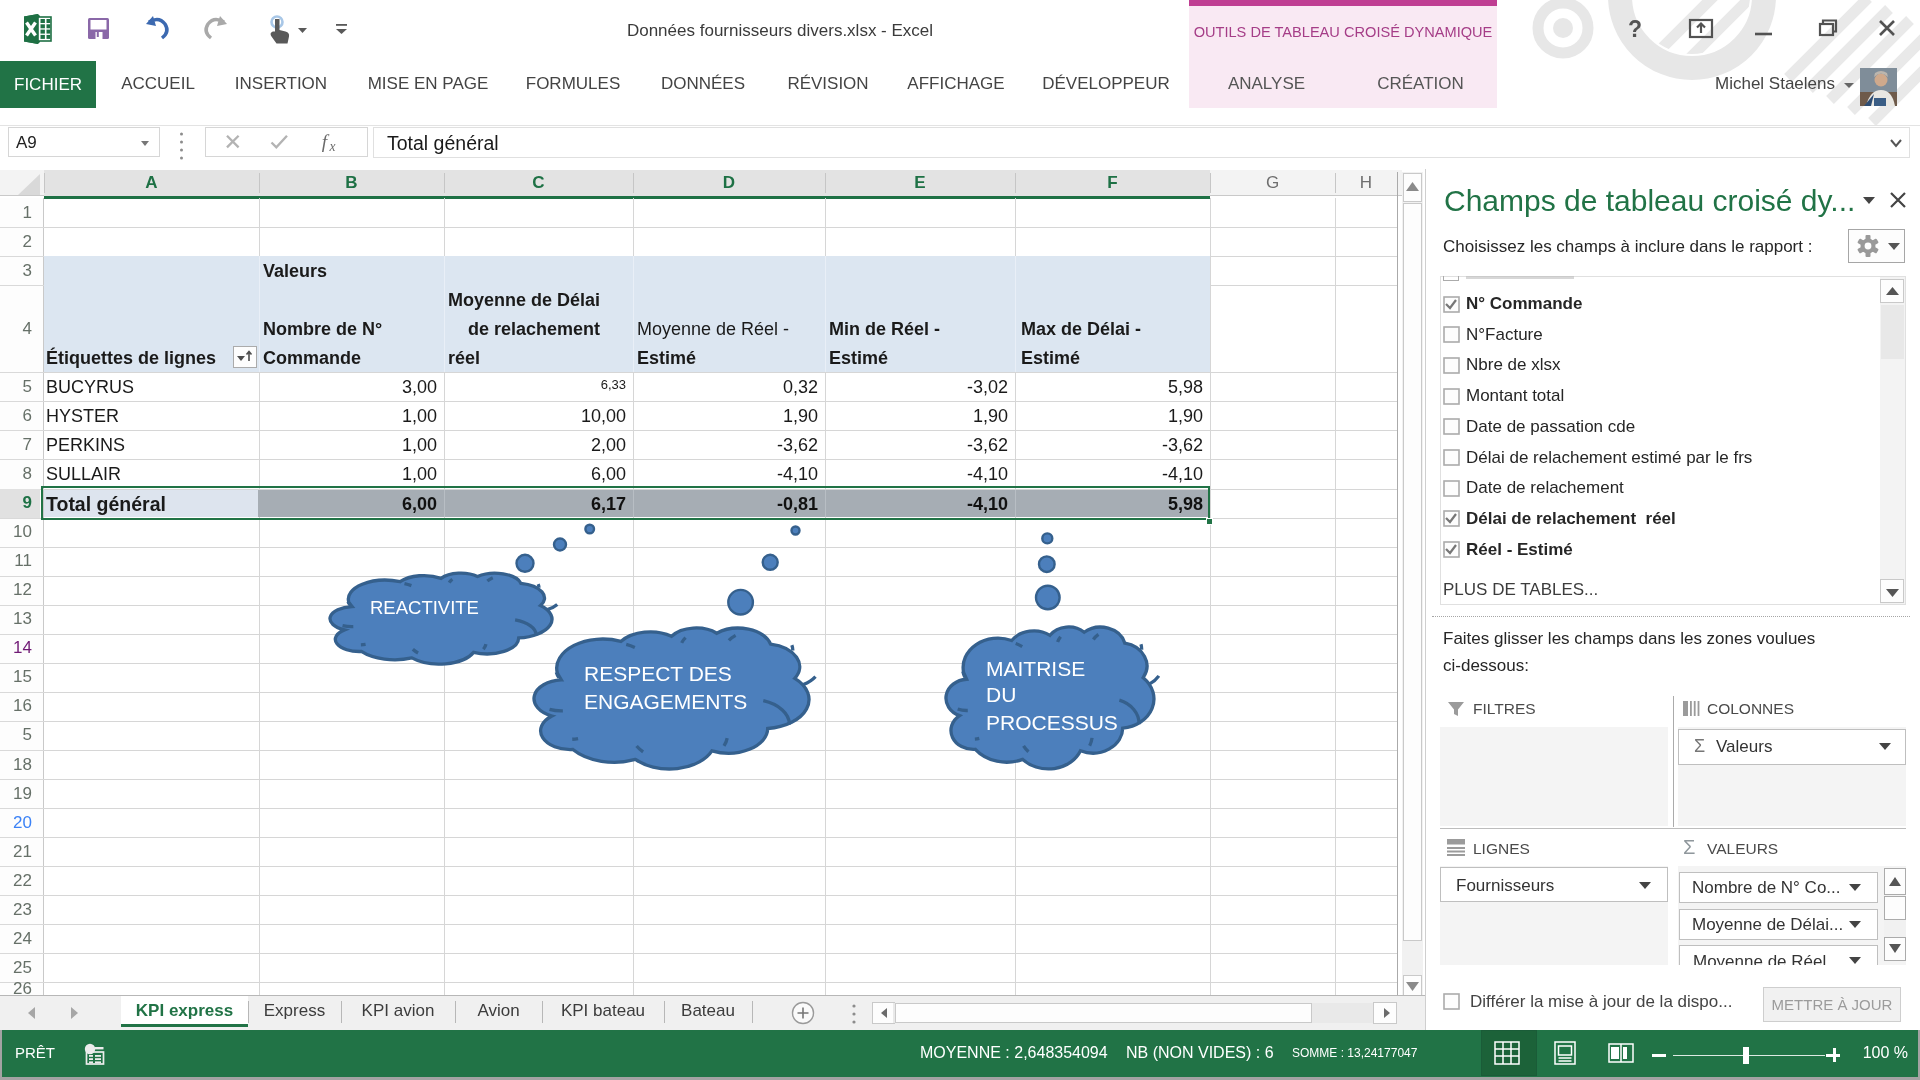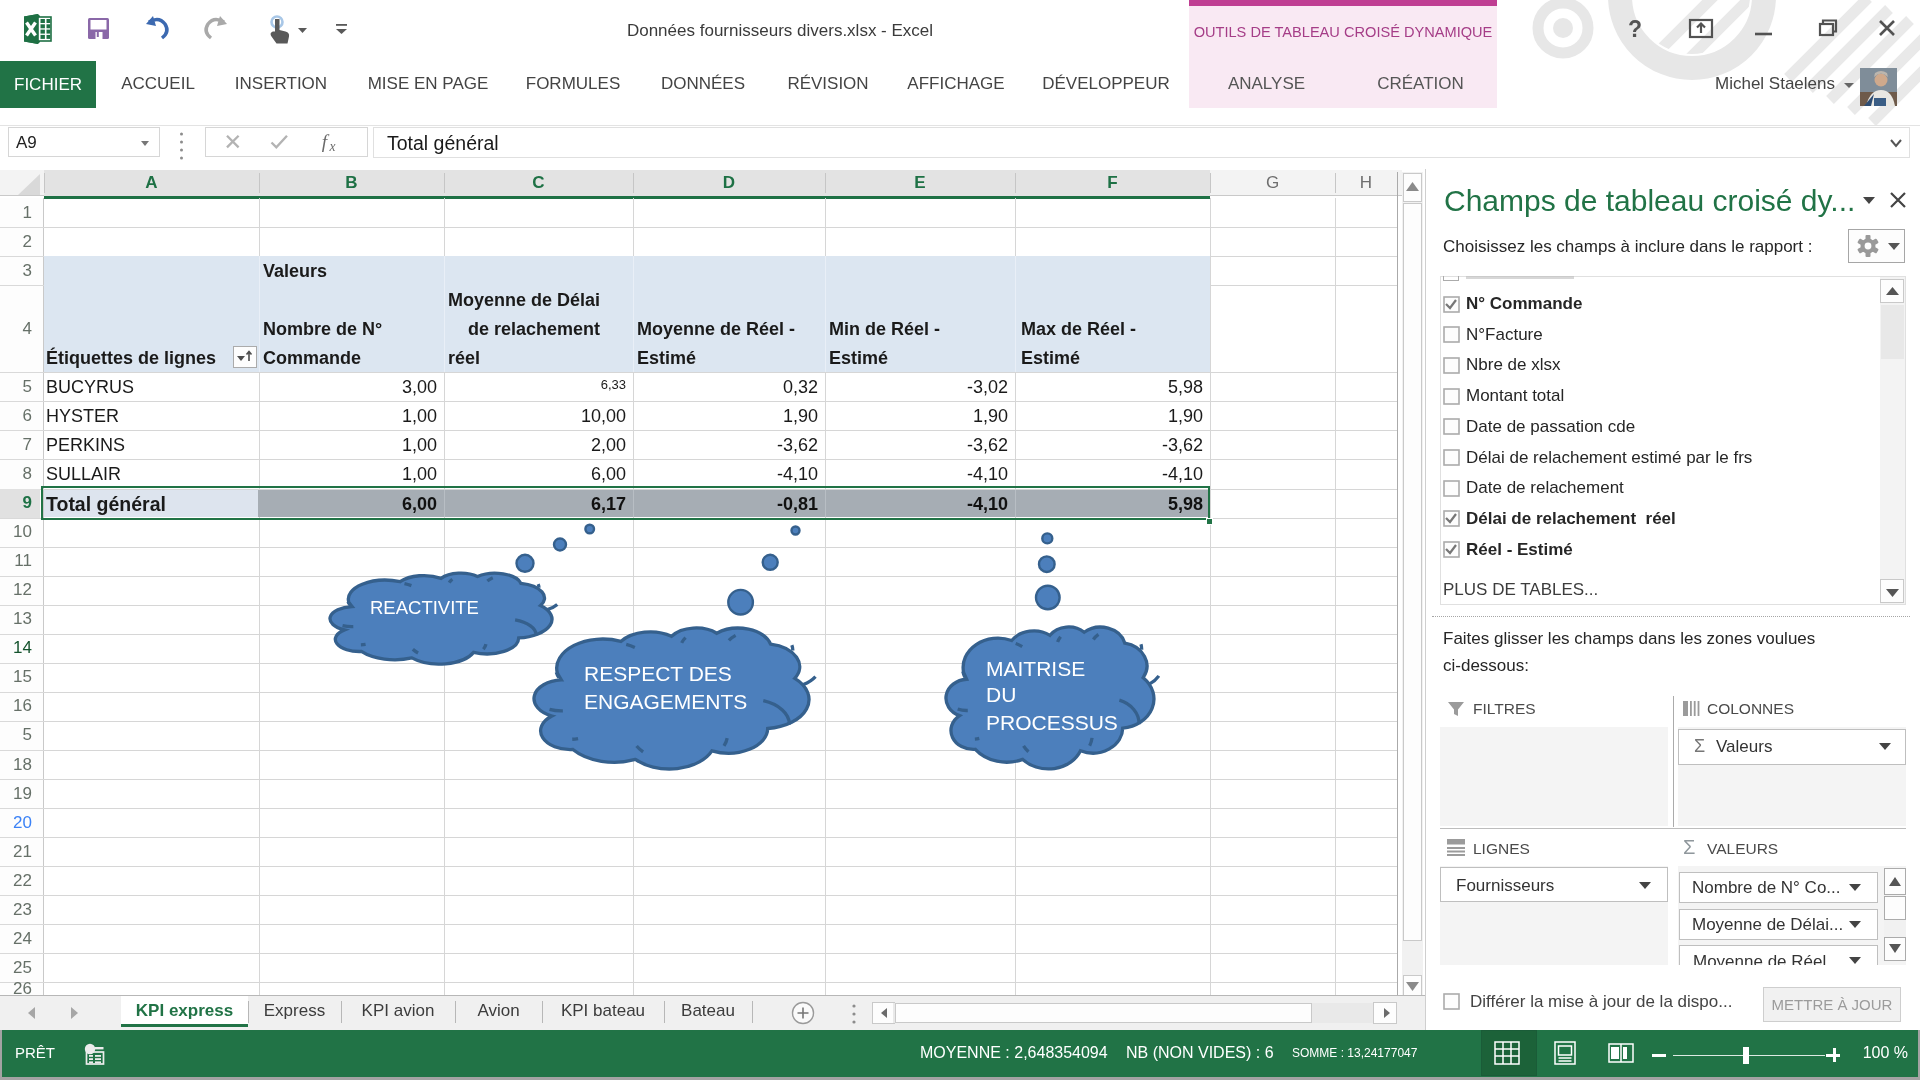--- a/index.html
+++ b/index.html
@@ -173,21 +173,21 @@
 <div class="ab" style="left:0;top:488.5px;width:40px;height:29.1px;background:#e1e1e1;font-size:17px;font-weight:bold;color:#1e7145;text-align:right;padding-right:8px;display:flex;align-items:center;justify-content:flex-end">9</div>
 <div class="ab" style="left:0;top:517.5px;width:44px;height:1px;background:#d9d9d9"></div>
 <div class="ab" style="left:0;top:517.5px;width:40px;height:29px;font-size:17px;font-weight:normal;color:#667068;text-align:right;padding-right:8px;display:flex;align-items:center;justify-content:flex-end">10</div>
 <div class="ab" style="left:0;top:546.6px;width:44px;height:1px;background:#d9d9d9"></div>
 <div class="ab" style="left:0;top:546.6px;width:40px;height:29.1px;font-size:17px;font-weight:normal;color:#667068;text-align:right;padding-right:8px;display:flex;align-items:center;justify-content:flex-end">11</div>
 <div class="ab" style="left:0;top:575.6px;width:44px;height:1px;background:#d9d9d9"></div>
 <div class="ab" style="left:0;top:575.6px;width:40px;height:29px;font-size:17px;font-weight:normal;color:#667068;text-align:right;padding-right:8px;display:flex;align-items:center;justify-content:flex-end">12</div>
 <div class="ab" style="left:0;top:604.7px;width:44px;height:1px;background:#d9d9d9"></div>
 <div class="ab" style="left:0;top:604.7px;width:40px;height:29.1px;font-size:17px;font-weight:normal;color:#667068;text-align:right;padding-right:8px;display:flex;align-items:center;justify-content:flex-end">13</div>
 <div class="ab" style="left:0;top:633.8px;width:44px;height:1px;background:#d9d9d9"></div>
-<div class="ab" style="left:0;top:633.8px;width:40px;height:29px;font-size:17px;font-weight:normal;color:#14532d;text-align:right;padding-right:8px;display:flex;align-items:center;justify-content:flex-end">14</div>
+<div class="ab" style="left:0;top:633.8px;width:40px;height:29px;font-size:17px;font-weight:normal;color:#701a75;text-align:right;padding-right:8px;display:flex;align-items:center;justify-content:flex-end">14</div>
 <div class="ab" style="left:0;top:662.8px;width:44px;height:1px;background:#d9d9d9"></div>
 <div class="ab" style="left:0;top:662.8px;width:40px;height:29px;font-size:17px;font-weight:normal;color:#667068;text-align:right;padding-right:8px;display:flex;align-items:center;justify-content:flex-end">15</div>
 <div class="ab" style="left:0;top:691.8px;width:44px;height:1px;background:#d9d9d9"></div>
 <div class="ab" style="left:0;top:691.8px;width:40px;height:29.1px;font-size:17px;font-weight:normal;color:#667068;text-align:right;padding-right:8px;display:flex;align-items:center;justify-content:flex-end">16</div>
 <div class="ab" style="left:0;top:720.9px;width:44px;height:1px;background:#d9d9d9"></div>
 <div class="ab" style="left:0;top:720.9px;width:40px;height:29.1px;font-size:17px;font-weight:normal;color:#667068;text-align:right;padding-right:8px;display:flex;align-items:center;justify-content:flex-end">5</div>
 <div class="ab" style="left:0;top:750px;width:44px;height:1px;background:#d9d9d9"></div>
 <div class="ab" style="left:0;top:750px;width:40px;height:29px;font-size:17px;font-weight:normal;color:#667068;text-align:right;padding-right:8px;display:flex;align-items:center;justify-content:flex-end">18</div>
 <div class="ab" style="left:0;top:779px;width:44px;height:1px;background:#d9d9d9"></div>
 <div class="ab" style="left:0;top:779px;width:40px;height:29px;font-size:17px;font-weight:normal;color:#667068;text-align:right;padding-right:8px;display:flex;align-items:center;justify-content:flex-end">19</div>
@@ -246,25 +246,25 @@
 <div class="ab" style="left:444px;top:256.1px;width:1px;height:116.2px;background:#e9eff7"></div>
 <div class="ab" style="left:633px;top:256.1px;width:1px;height:116.2px;background:#e9eff7"></div>
 <div class="ab" style="left:825px;top:256.1px;width:1px;height:116.2px;background:#e9eff7"></div>
 <div class="ab" style="left:1015px;top:256.1px;width:1px;height:116.2px;background:#e9eff7"></div>
 <div class="ab" style="left:263px;top:261.1px;font-size:18px;font-weight:bold;color:#1a1a1a;white-space:nowrap;">Valeurs</div>
 <div class="ab" style="left:263px;top:319.2px;font-size:18px;font-weight:bold;color:#1a1a1a;white-space:nowrap;">Nombre de N°</div>
 <div class="ab" style="left:263px;top:348.2px;font-size:18px;font-weight:bold;color:#1a1a1a;white-space:nowrap;">Commande</div>
 <div class="ab" style="left:448px;top:290.1px;font-size:18px;font-weight:bold;color:#1a1a1a;white-space:nowrap;">Moyenne de Délai</div>
 <div class="ab" style="left:448px;top:319.2px;font-size:18px;font-weight:bold;color:#1a1a1a;white-space:nowrap;margin-left:20px;">de relachement</div>
 <div class="ab" style="left:448px;top:348.2px;font-size:18px;font-weight:bold;color:#1a1a1a;white-space:nowrap;">réel</div>
-<div class="ab" style="left:637px;top:319.2px;font-size:18px;font-weight:bold;color:#1a1a1a;white-space:nowrap;">Moyenne de Réel -</div>
+<div class="ab" style="left:637px;top:319.2px;font-size:18px;font-weight:normal;color:#1a1a1a;white-space:nowrap;">Moyenne de Réel -</div>
 <div class="ab" style="left:637px;top:348.2px;font-size:18px;font-weight:bold;color:#1a1a1a;white-space:nowrap;">Estimé</div>
 <div class="ab" style="left:829px;top:319.2px;font-size:18px;font-weight:bold;color:#1a1a1a;white-space:nowrap;">Min de Réel -</div>
 <div class="ab" style="left:829px;top:348.2px;font-size:18px;font-weight:bold;color:#1a1a1a;white-space:nowrap;">Estimé</div>
-<div class="ab" style="left:1021px;top:319.2px;font-size:18px;font-weight:bold;color:#1a1a1a;white-space:nowrap;">Max de Réel -</div>
+<div class="ab" style="left:1021px;top:319.2px;font-size:18px;font-weight:bold;color:#1a1a1a;white-space:nowrap;">Max de Délai -</div>
 <div class="ab" style="left:1021px;top:348.2px;font-size:18px;font-weight:bold;color:#1a1a1a;white-space:nowrap;">Estimé</div>
 <div class="ab" style="left:46px;top:348.2px;font-size:18px;font-weight:bold;color:#1a1a1a;white-space:nowrap;">Étiquettes de lignes</div>
 <svg class="ab" style="left:233px;top:346.2px" width="24" height="22" viewBox="0 0 24 22">
 <rect x="0.5" y="0.5" width="23" height="21" fill="#fdfdfd" stroke="#ababab"></rect>
 <path d="M4 10 L8 15 L12 10 Z" fill="#4d4d4d"></path>
 <path d="M16 15 V6 M13.5 8.5 L16 5.5 L18.5 8.5" fill="none" stroke="#4d4d4d" stroke-width="1.6"></path>
 </svg>
 <div class="ab" style="left:46px;top:377.3px;font-size:18px;font-weight:normal;color:#1a1a1a;white-space:nowrap;">BUCYRUS</div>
 <div class="ab" style="left:277px;top:377.3px;width:160px;text-align:right;font-size:18px;color:#1a1a1a">3,00</div>
 <div class="ab" style="left:466px;top:377.3px;width:160px;text-align:right;font-size:13px;color:#1a1a1a">6,33</div>

